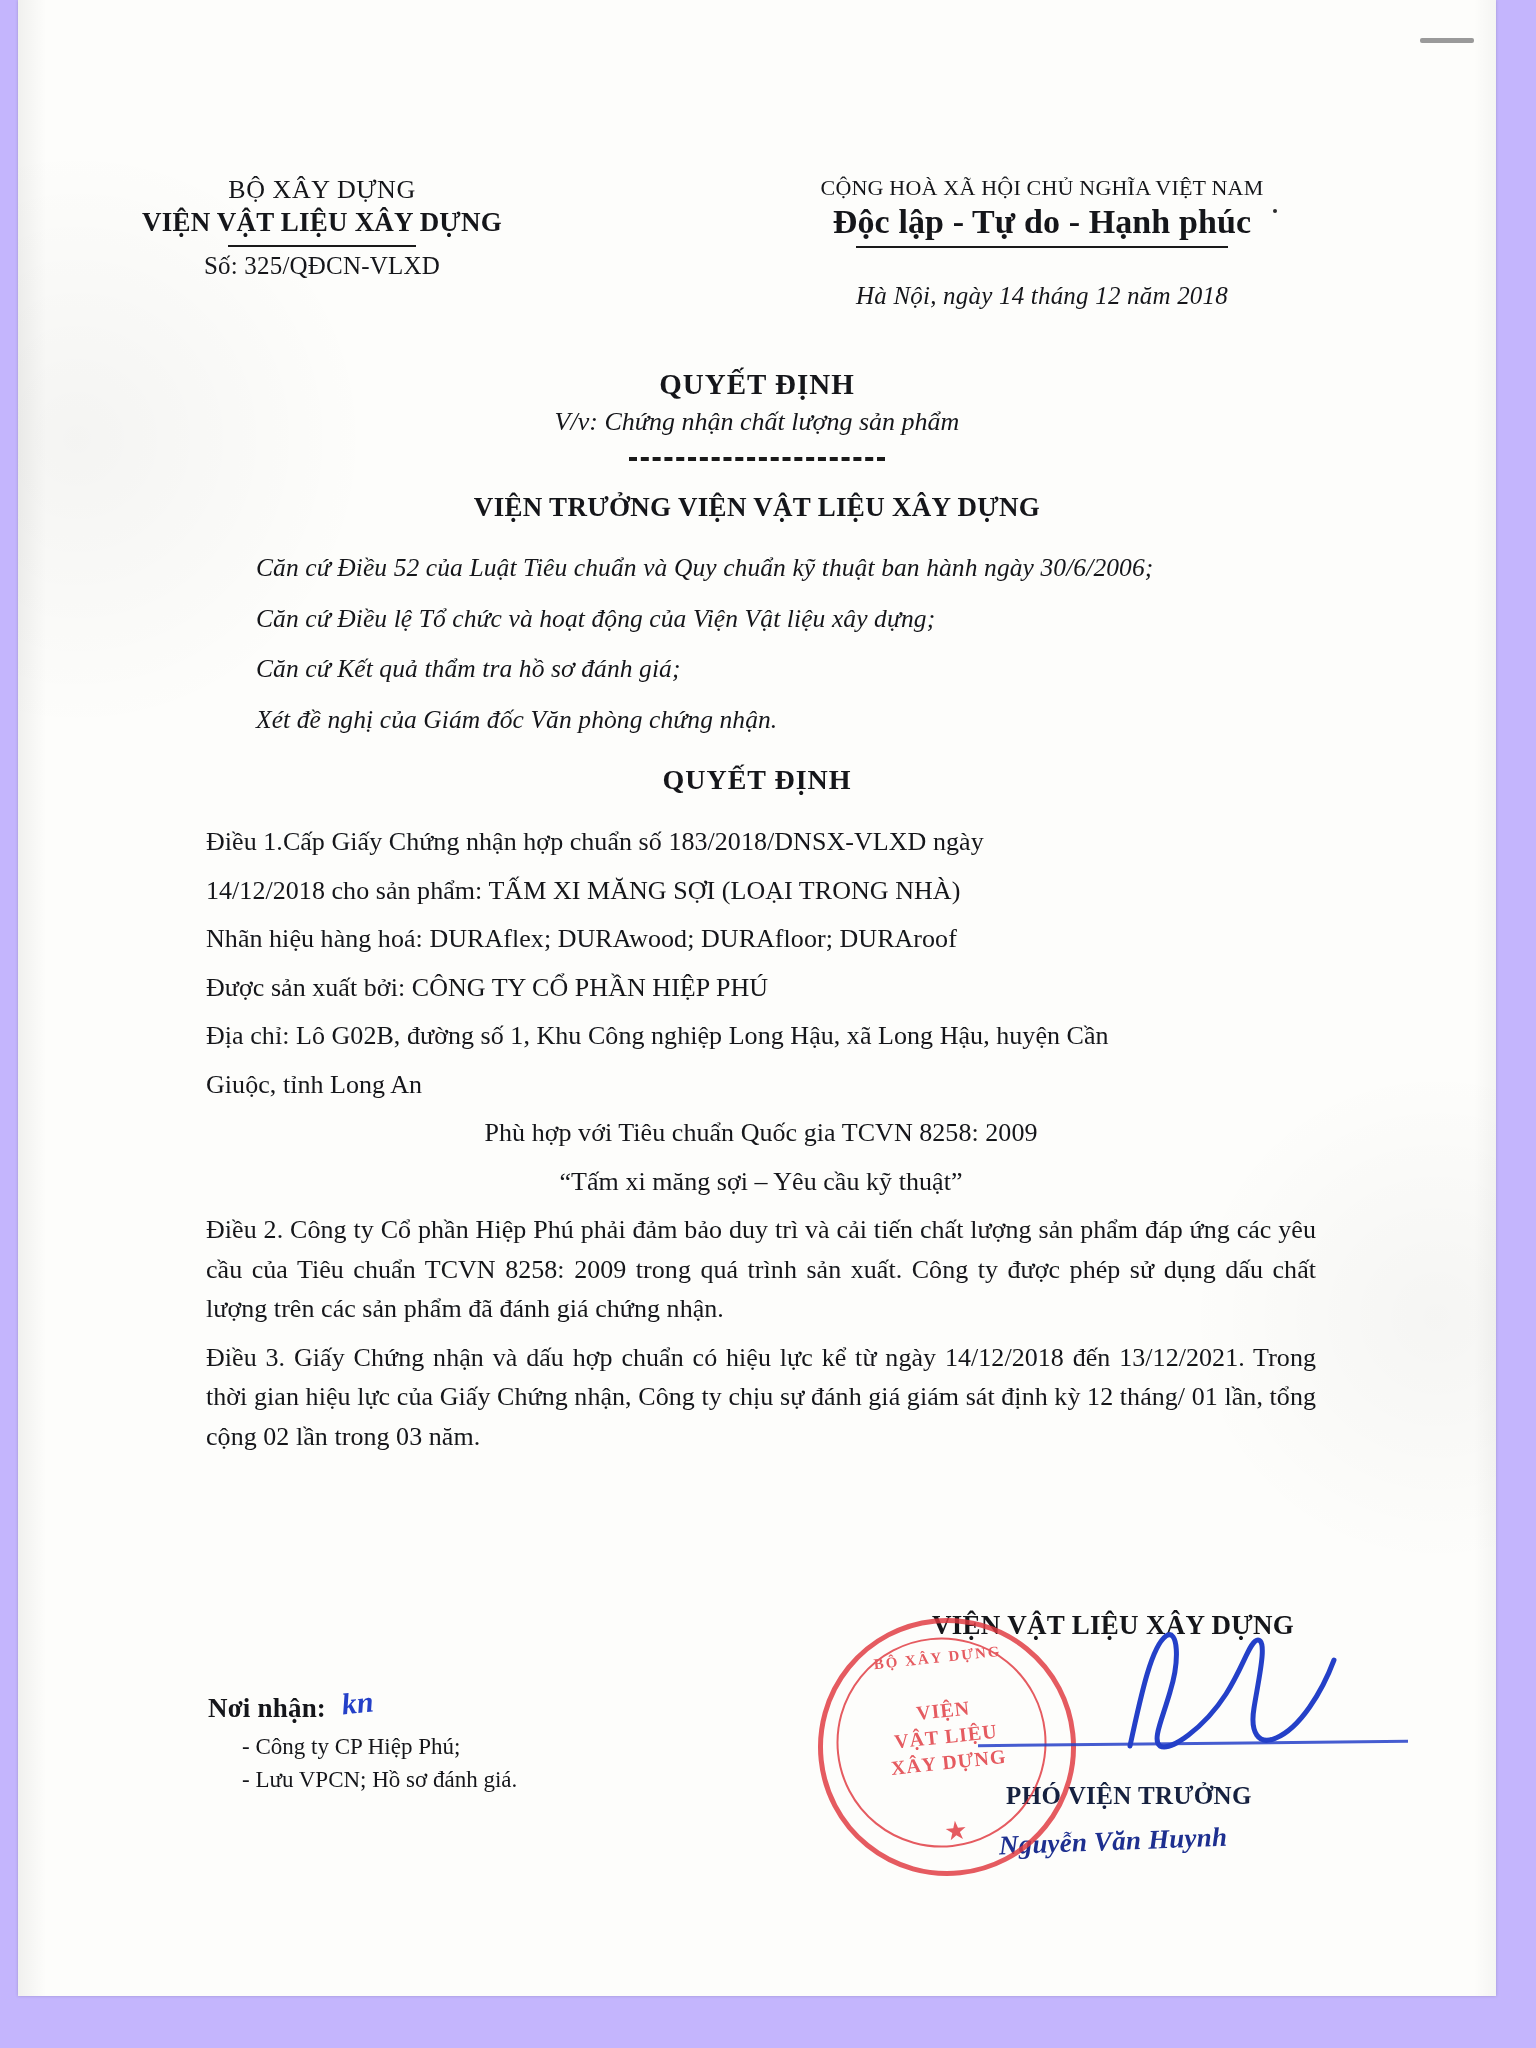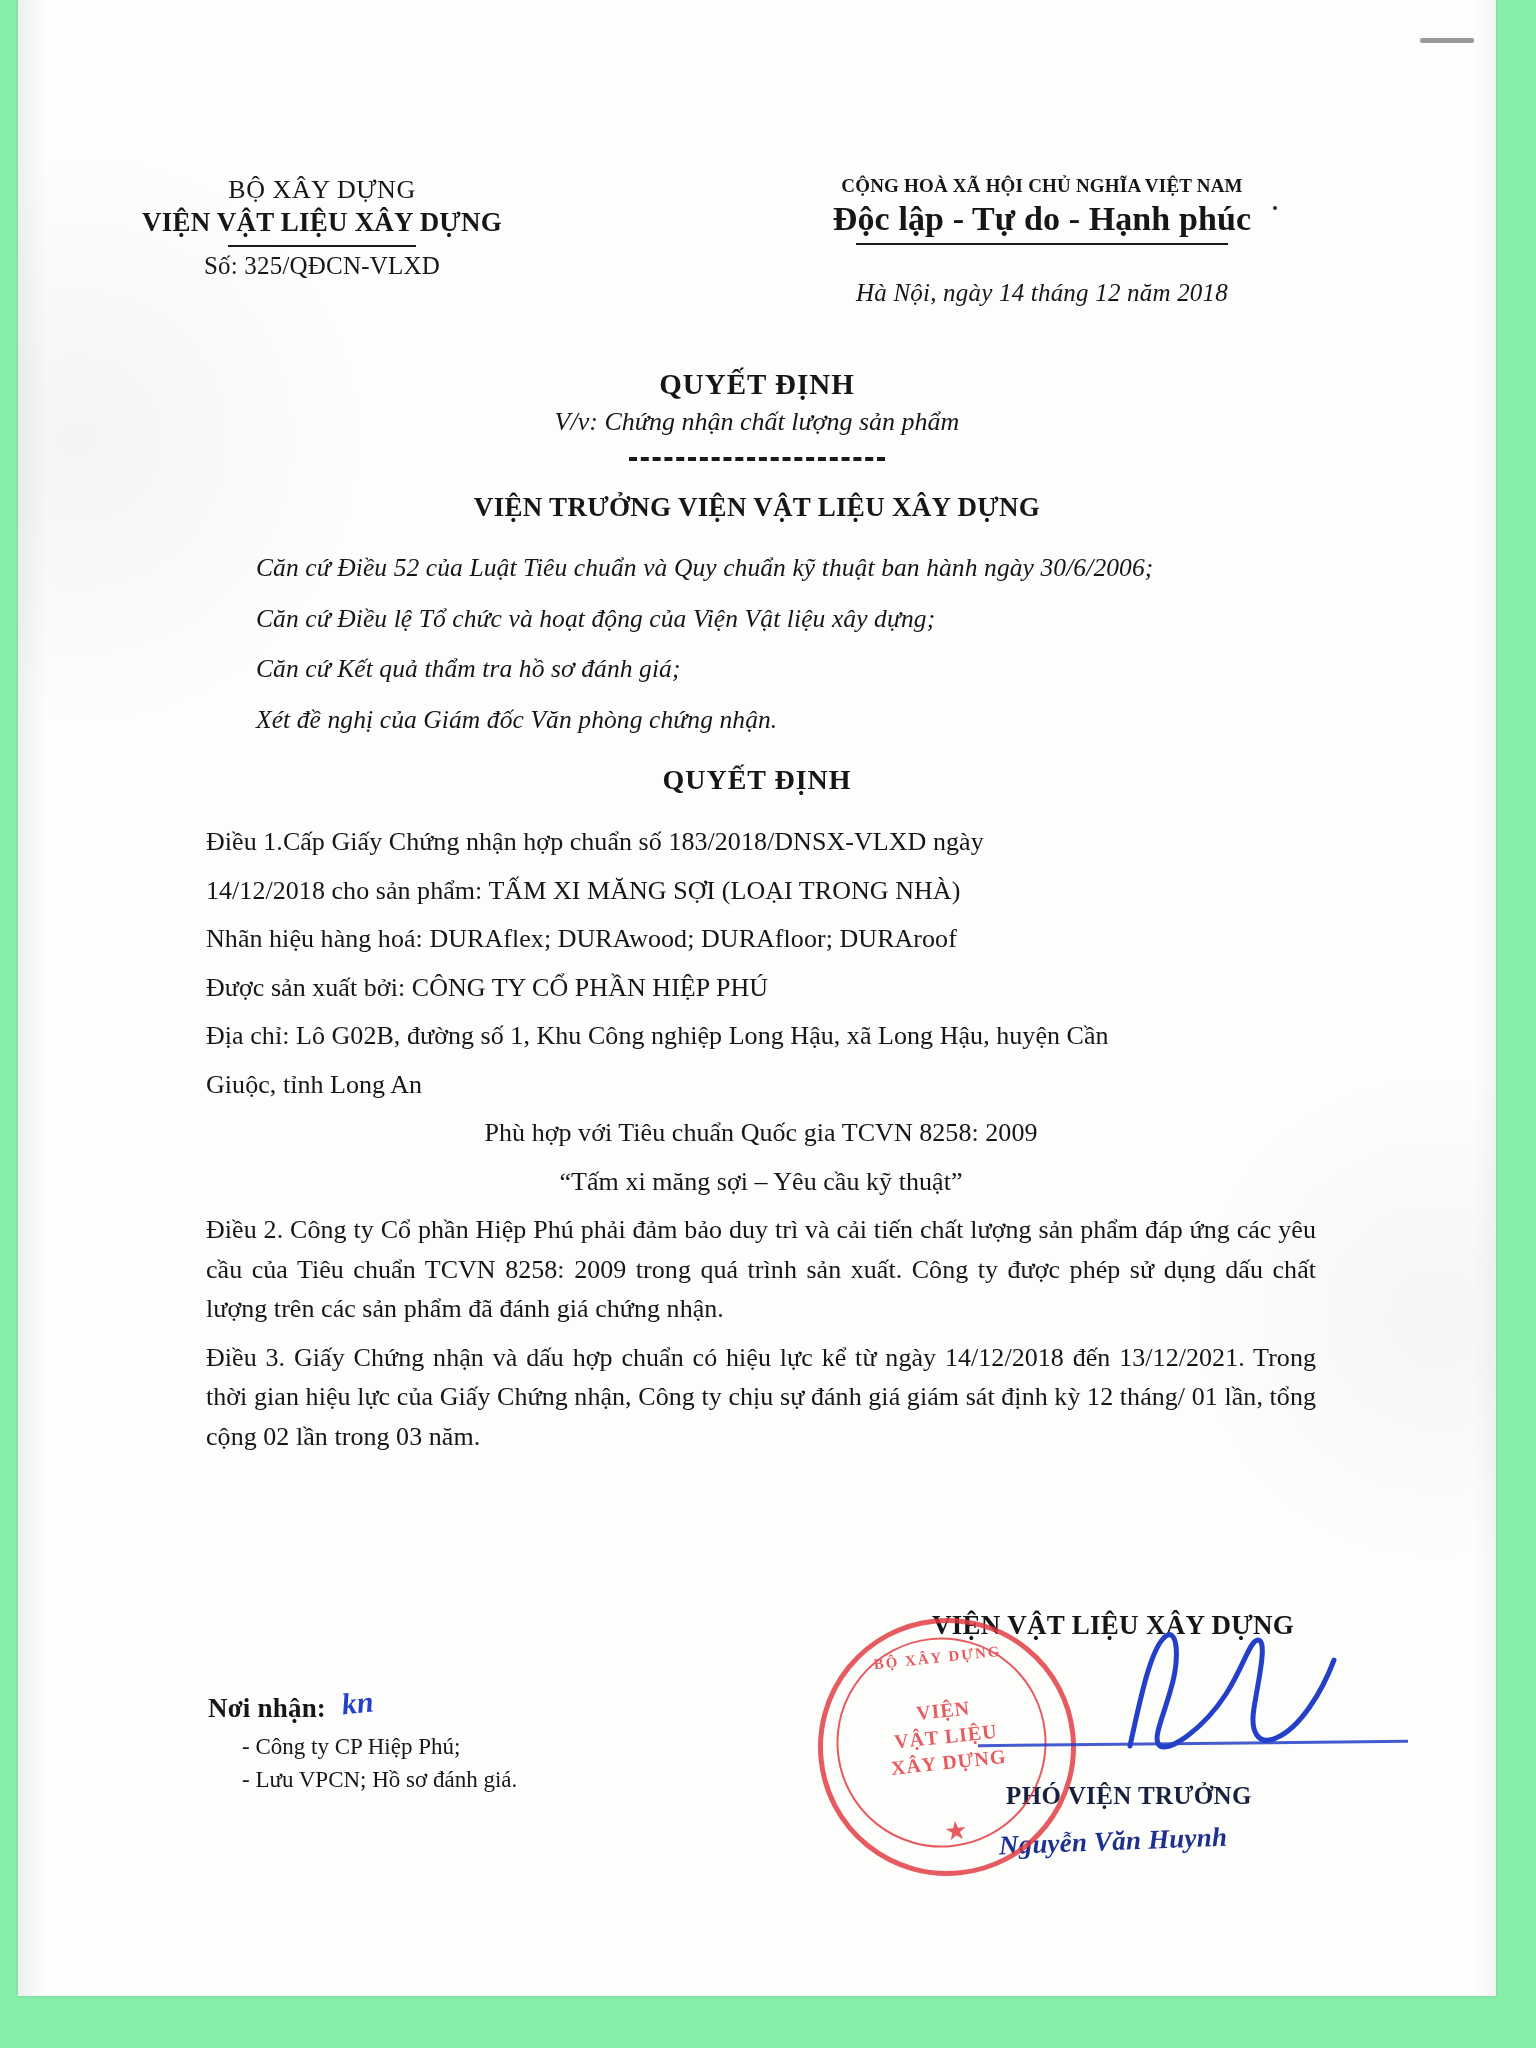--- a/index.html
+++ b/index.html
@@ -14,21 +14,21 @@
     font-family: "Liberation Serif", "DejaVu Serif", serif;
     color: #15161a;
     overflow: hidden;
   }
 
   
   .scan-area {
     position: relative;
     width: 1536px;
     height: 2048px;
-    background: #86efac;
+    background: #c4b5fd;
   }
   .paper {
     position: absolute;
     left: 18px;
     top: 0px;
     width: 1478px;
     height: 1996px;
     background: #fdfdfb;
     box-shadow: 0 0 3px rgba(0,0,0,.18);
   }
@@ -95,22 +95,22 @@
     width: 188px;
     height: 2px;
     background: #1a1a1a;
     margin: 6px auto 5px auto;
   }
   .doc-no {
     font-size: 25px;
     letter-spacing: .2px;
   }
   .country {
-    font-size: 19px;
-    font-weight: bold;
+    font-size: 22px;
+    font-weight: normal;
     letter-spacing: .2px;
     line-height: 1.2;
   }
   .motto {
     font-size: 34px;
     font-weight: bold;
     margin-top: 2px;
     letter-spacing: .1px;
     position: relative;
     display: inline-block;

